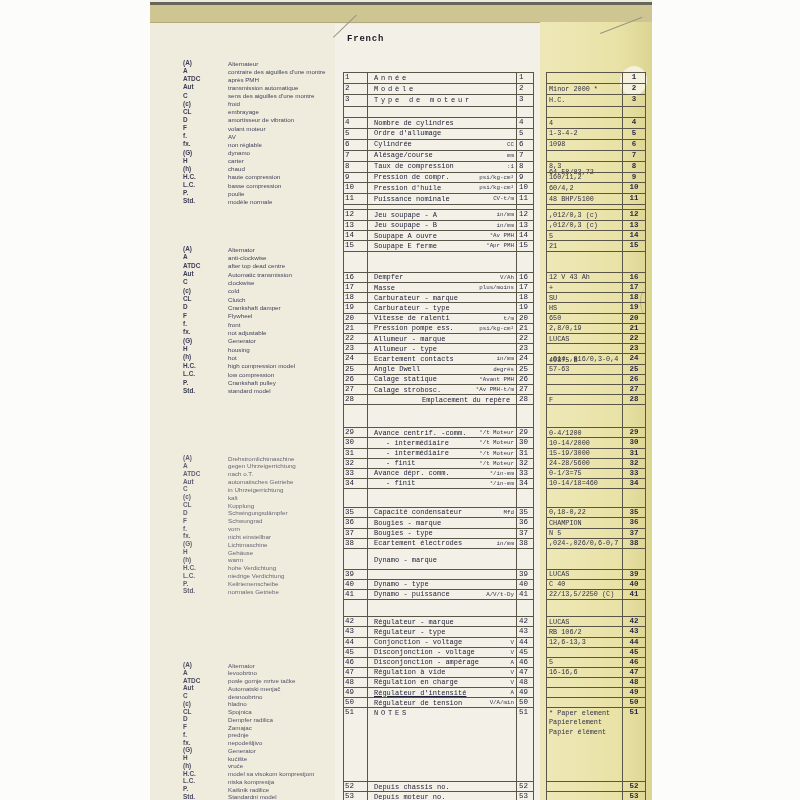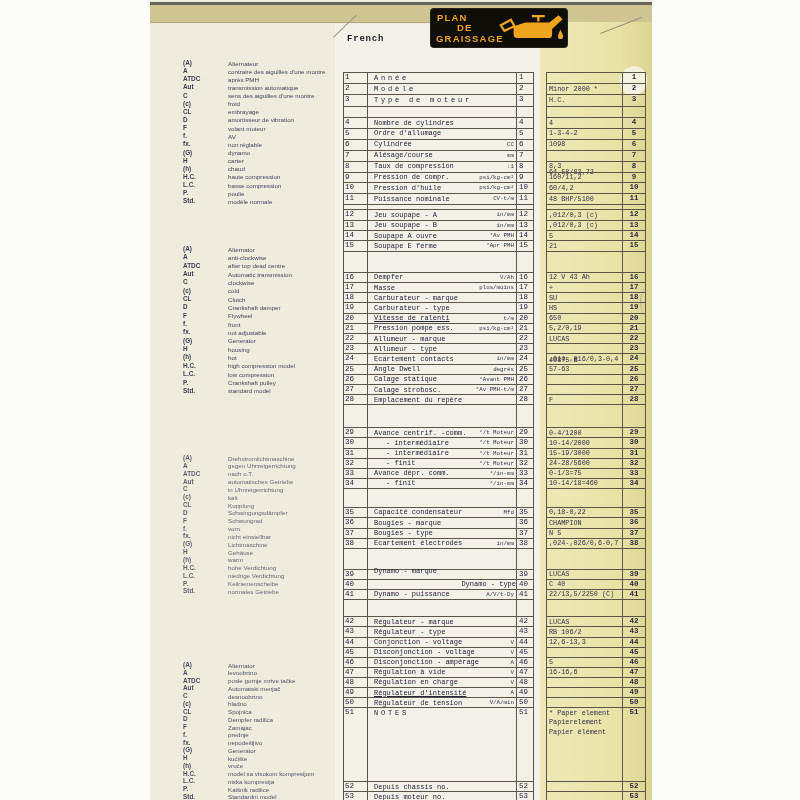--- a/index.html
+++ b/index.html
@@ -59,31 +59,20 @@
   <div class="topline"></div>
   <div class="topband"></div>
   <div class="sheet"></div>
   <div class="ystrip"></div>
 
   <div class="crease" style="left:333px;top:37px;width:32px;transform:rotate(-44deg);"></div>
   <div class="crease" style="left:600px;top:33px;width:45px;transform:rotate(-21deg);"></div>
   <div class="whiteout"></div>
   <div class="edgemark"></div>
 
-  <div class="badge">
-    <span class="t t1">PLAN</span>
-    <span class="t t2">DE</span>
-    <span class="t t3">GRAISSAGE</span>
-    <svg width="66" height="32" viewBox="0 0 72 34">
-      <path d="M3 14 L14 8 L18 15 L7 20 Z" fill="none" stroke="#efa41e" stroke-width="2.4"></path>
-      <path d="M37 4 L51 4 M44 4 L44 10" fill="none" stroke="#efa41e" stroke-width="2.6"></path>
-      <path d="M17 15 L30 11 L56 11 L66 3 L70.5 7.5 L59 18 L59 24 Q59 28 55 28 L21 28 Q17 28 17 23 Z" fill="#efa41e"></path>
-      <path d="M68 19 C70 22.5 71 24.5 71 26.3 A2.8 2.8 0 1 1 65.4 26.3 C65.4 24.5 66.4 22.5 68 19 Z" fill="#efa41e"></path>
-    </svg>
-  </div>
 
   <div class="lang">French</div>
 
   <div id="legend">
       <div class="lblock" style="top: 59px; opacity: 1;">
         <div class="lentry" style="height: 8.15px;">
           <span class="labbr">(A)</span>
           <span class="ldef">Alternateur</span>
         </div>
         <div class="lentry" style="height: 8.15px;">
@@ -470,21 +459,21 @@
       <div class="hl" style="top: 220.2px;"></div>
       <div class="cell n1" style="top: 220.2px;">18</div>
       <div class="cell lab" style="top: 220.2px;">Carburateur - marque</div>
       <div class="cell n2" style="top: 220.2px;">18</div>
       <div class="hl" style="top: 230.4px;"></div>
       <div class="cell n1" style="top: 230.4px;">19</div>
       <div class="cell lab" style="top: 230.4px;">Carburateur - type</div>
       <div class="cell n2" style="top: 230.4px;">19</div>
       <div class="hl" style="top: 240.6px;"></div>
       <div class="cell n1" style="top: 240.6px;">20</div>
-      <div class="cell lab" style="top: 240.6px; text-decoration: underline;">Vitesse de ralenti</div>
+      <div class="cell lab" style="top: 240.6px;">Vitesse de ralenti</div>
       <span class="unit" style="top: 242.6px; right: 20px;">t/m</span>
       <div class="cell n2" style="top: 240.6px;">20</div>
       <div class="hl" style="top: 250.8px;"></div>
       <div class="cell n1" style="top: 250.8px;">21</div>
       <div class="cell lab" style="top: 250.8px;">Pression pompe ess.</div>
       <span class="unit" style="top: 252.8px; right: 20px;">psi/kg-cm²</span>
       <div class="cell n2" style="top: 250.8px;">21</div>
       <div class="hl" style="top: 261px;"></div>
       <div class="cell n1" style="top: 261px;">22</div>
       <div class="cell lab" style="top: 261px;">Allumeur - marque</div>
@@ -508,21 +497,21 @@
       <div class="cell lab" style="top: 301.8px;">Calage statique</div>
       <span class="unit" style="top: 303.8px; right: 20px;">°Avant PMH</span>
       <div class="cell n2" style="top: 301.8px;">26</div>
       <div class="hl" style="top: 312px;"></div>
       <div class="cell n1" style="top: 312px;">27</div>
       <div class="cell lab" style="top: 312px;">Calage strobosc.</div>
       <span class="unit" style="top: 314px; right: 20px;">°Av PMH-t/m</span>
       <div class="cell n2" style="top: 312px;">27</div>
       <div class="hl" style="top: 322.2px;"></div>
       <div class="cell n1" style="top: 322.2px;">28</div>
-      <div class="cell lab" style="top: 322.2px;">Emplacement du repère</div>
+      <div class="cell lab" style="top: 322.2px; margin-left: 48px;">Emplacement du repère</div>
       <div class="cell n2" style="top: 322.2px;">28</div>
       <div class="hl" style="top: 332.4px;"></div>
       <div class="hl" style="top: 355.4px;"></div>
       <div class="cell n1" style="top: 355.4px;">29</div>
       <div class="cell lab" style="top: 355.4px;">Avance centrif. -comm.</div>
       <span class="unit" style="top: 357.4px; right: 20px;">°/t Moteur</span>
       <div class="cell n2" style="top: 355.4px;">29</div>
       <div class="hl" style="top: 365.45px;"></div>
       <div class="cell n1" style="top: 365.45px;">30</div>
       <div class="cell lab ind" style="top: 365.45px;">- intermédiaire</div>
@@ -563,25 +552,25 @@
       <div class="cell lab" style="top: 455.5px;">Bougies - type</div>
       <div class="cell n2" style="top: 455.5px;">37</div>
       <div class="hl" style="top: 465.9px;"></div>
       <div class="cell n1" style="top: 465.9px;">38</div>
       <div class="cell lab" style="top: 465.9px;">Ecartement électrodes</div>
       <span class="unit" style="top: 467.9px; right: 20px;">in/mm</span>
       <div class="cell n2" style="top: 465.9px;">38</div>
       <div class="hl" style="top: 476.3px;"></div>
       <div class="hl" style="top: 496.8px;"></div>
       <div class="cell n1" style="top: 496.8px;">39</div>
-      <div class="cell lab" style="top: 493px;">Dynamo - marque</div>
+      <div class="cell lab" style="top: 482px;">Dynamo - marque</div>
       <div class="cell n2" style="top: 496.8px;">39</div>
       <div class="hl" style="top: 506.8px;"></div>
       <div class="cell n1" style="top: 506.8px;">40</div>
-      <div class="cell lab" style="top: 506.8px; text-align: right;">Dynamo - type</div>
+      <div class="cell lab" style="top: 506.8px;">Dynamo - type</div>
       <div class="cell n2" style="top: 506.8px;">40</div>
       <div class="hl" style="top: 516.8px;"></div>
       <div class="cell n1" style="top: 516.8px;">41</div>
       <div class="cell lab" style="top: 516.8px;">Dynamo - puissance</div>
       <span class="unit" style="top: 518.8px; right: 20px;">A/V/t-Dy</span>
       <div class="cell n2" style="top: 516.8px;">41</div>
       <div class="hl" style="top: 526.8px;"></div>
       <div class="hl" style="top: 544.3px;"></div>
       <div class="cell n1" style="top: 544.3px;">42</div>
       <div class="cell lab" style="top: 544.3px;">Régulateur - marque</div>
@@ -699,21 +688,21 @@
       <div class="hl" style="top: 220.2px;"></div>
       <div class="cell val" style="top: 220.2px;">SU</div>
       <div class="cell n3" style="top: 220.2px;">18</div>
       <div class="hl" style="top: 230.4px;"></div>
       <div class="cell val" style="top: 230.4px;">HS</div>
       <div class="cell n3" style="top: 230.4px;">19</div>
       <div class="hl" style="top: 240.6px;"></div>
       <div class="cell val" style="top: 240.6px;">650</div>
       <div class="cell n3" style="top: 240.6px;">20</div>
       <div class="hl" style="top: 250.8px;"></div>
-      <div class="cell val" style="top: 250.8px;">5,2/0,19</div>
+      <div class="cell val" style="top: 250.8px;">2,8/0,19</div>
       <div class="cell n3" style="top: 250.8px;">21</div>
       <div class="hl" style="top: 261px;"></div>
       <div class="cell val" style="top: 261px;">LUCAS</div>
       <div class="cell n3" style="top: 261px;">22</div>
       <div class="hl" style="top: 271.2px;"></div>
       <div class="cell val" style="top: 282px;">40875 B</div>
       <div class="cell n3" style="top: 271.2px;">23</div>
       <div class="hl" style="top: 281.4px;"></div>
       <div class="cell val" style="top: 281.4px;">,014-,016/0,3-0,4</div>
       <div class="cell n3" style="top: 281.4px;">24</div>

